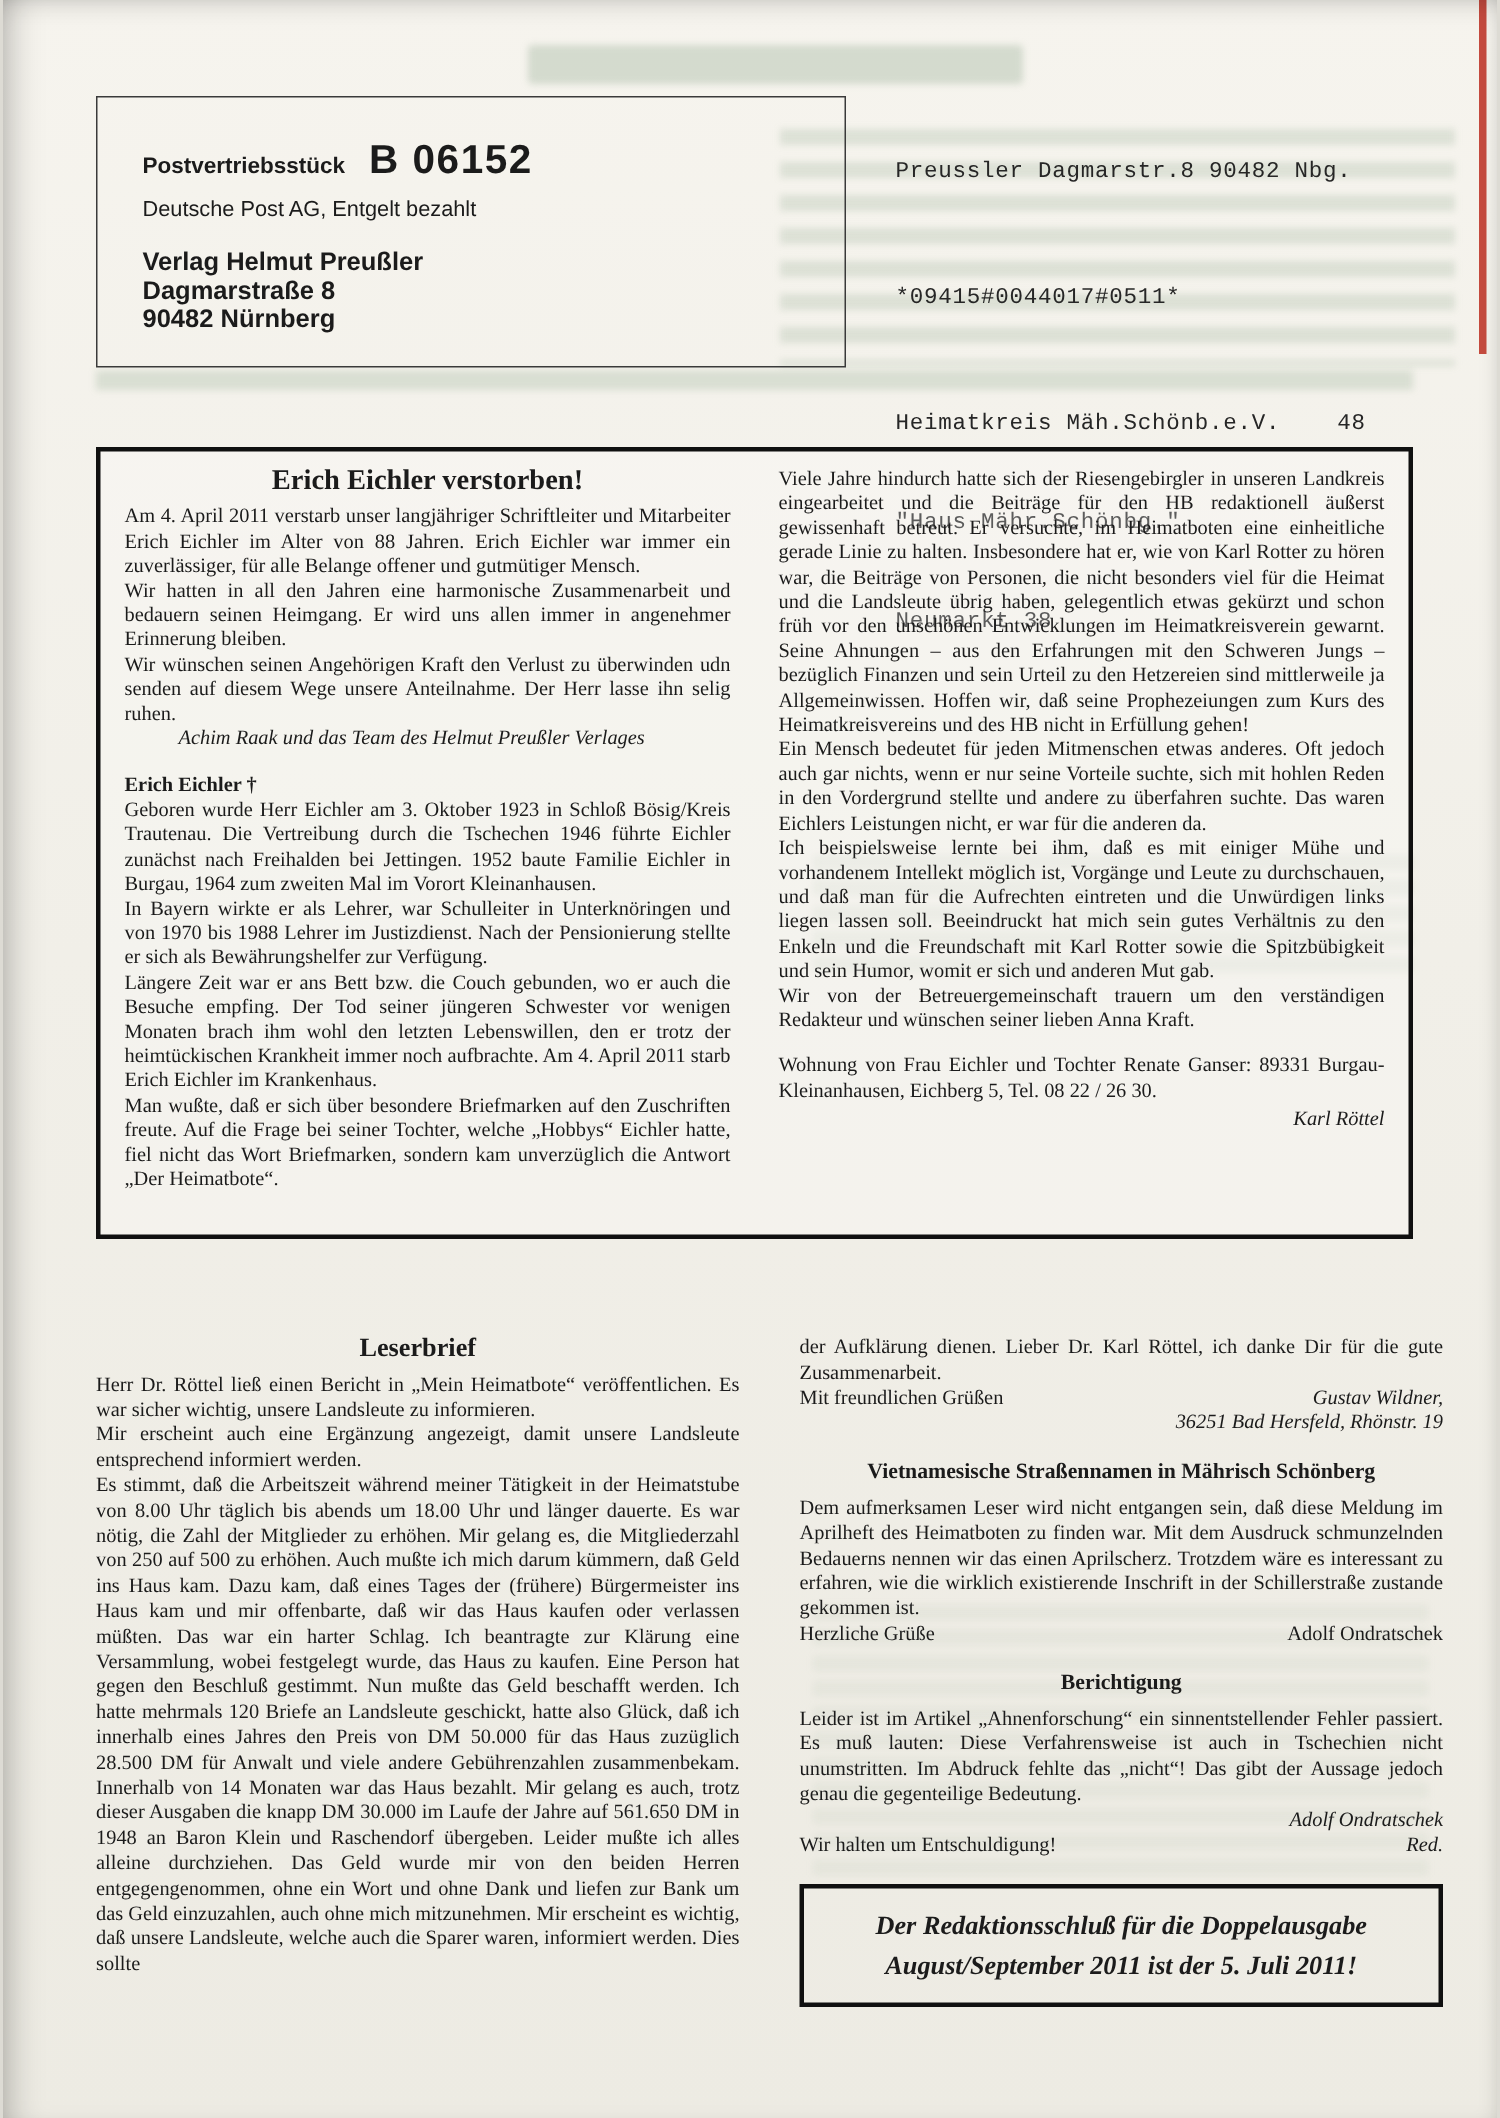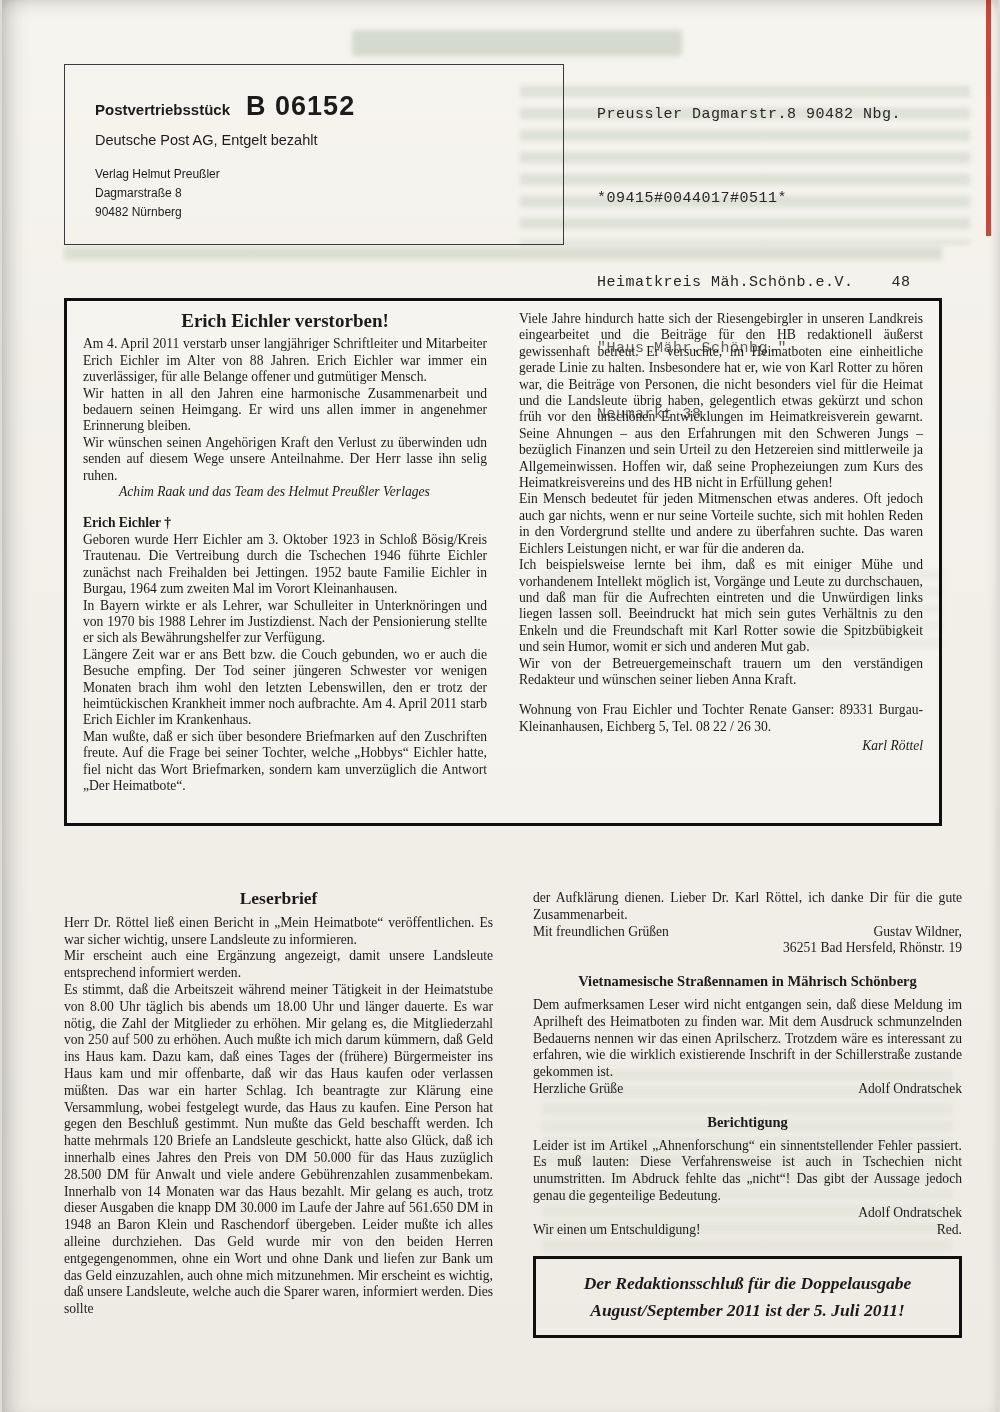--- a/index.html
+++ b/index.html
@@ -31,21 +31,21 @@
   
   .mail-box {
     position:absolute; left:62px; top:64px; width:500px; height:181px;
     border:1.5px solid #3a3a3a; box-sizing:border-box; padding:26px 0 0 30px;
     font-family:"Liberation Sans","DejaVu Sans",sans-serif;
   }
   .mail-row1 { display:flex; align-items:baseline; gap:16px; }
   .permit-label { font-weight:bold; font-size:15px; }
   .permit-code  { font-weight:bold; font-size:27px; letter-spacing:1px; }
   .postage { font-weight:normal; font-size:14.5px; margin-top:10px; }
-  .publisher { margin-top:17px; font-weight:normal; font-size:12px; line-height:19px; }
+  .publisher { margin-top:17px; font-weight:bold; font-size:17px; line-height:19px; }
 
   
   .typed {
     position:absolute; left:595px; top:60px;
     font-family:"Liberation Mono","DejaVu Sans Mono",monospace;
     font-size:15px; line-height:22px; letter-spacing:0.5px;
     color:#262626; white-space:pre;
   }
   .typed .gap { margin-top:18px; }
 
@@ -55,21 +55,21 @@
     border:3px solid #101010; box-sizing:border-box; padding:10px 16px 29px;
     display:flex; gap:32px; background:rgba(255,255,255,0.25);margin-top:31px;
   }
   .obit-box .col { flex:1; font-size:13.6px; line-height:16.4px; text-align:justify; }
   .obit-box h2 { font-size:19px; text-align:center; margin:2px 0 7px; font-weight:bold; }
   p { margin:0; }
   .credit { font-style:italic; padding-left:36px; text-align:left; }
   .subhead { font-weight:bold; margin-top:15px; }
   .addr { margin-top:14px; }
   .right { text-align:right; }
-  .it { }
+  .it { font-style:italic; }
   .sig { text-align:right; font-style:italic; margin-top:3px; }
 
   
   .lower { position:absolute; left:62px; top:890px; width:898px; display:flex; gap:40px; }
   .lower .col { flex:1; font-size:13.6px; line-height:16.8px; text-align:justify; }
   .lower h3 { text-align:center; font-size:17.5px; margin:0 0 8px; font-weight:bold; }
   .lower h4 { text-align:center; font-size:14.5px; margin:16px 0 7px; font-weight:bold; }
   .between { display:flex; justify-content:space-between; }
   .deadline {
     border:3px solid #101010; margin-top:18px; padding:11px 8px;
@@ -152,21 +152,21 @@
       <p>Dem aufmerksamen Leser wird nicht entgangen sein, daß diese Meldung im Aprilheft des Heimatboten zu finden war. Mit dem Ausdruck schmunzelnden Bedauerns nennen wir das einen Aprilscherz. Trotzdem wäre es interessant zu erfahren, wie die wirklich existierende Inschrift in der Schillerstraße zustande gekommen ist.</p>
       <div class="between">
         <span>Herzliche Grüße</span>
         <span>Adolf Ondratschek</span>
       </div>
 
       <h4>Berichtigung</h4>
       <p>Leider ist im Artikel „Ahnenforschung“ ein sinnentstellender Fehler passiert. Es muß lauten: Diese Verfahrensweise ist auch in Tschechien nicht unumstritten. Im Abdruck fehlte das „nicht“! Das gibt der Aussage jedoch genau die gegenteilige Bedeutung.</p>
       <div class="right it">Adolf Ondratschek</div>
       <div class="between">
-        <span>Wir einen um Entschuldigung!</span>
+        <span>Wir halten um Entschuldigung!</span>
         <span class="it">Red.</span>
       </div>
 
       <div class="deadline">
         <div>Der Redaktionsschluß für die Doppelausgabe</div>
         <div>August/September 2011 ist der 5. Juli 2011!</div>
       </div>
     </div>
   </div>
 

